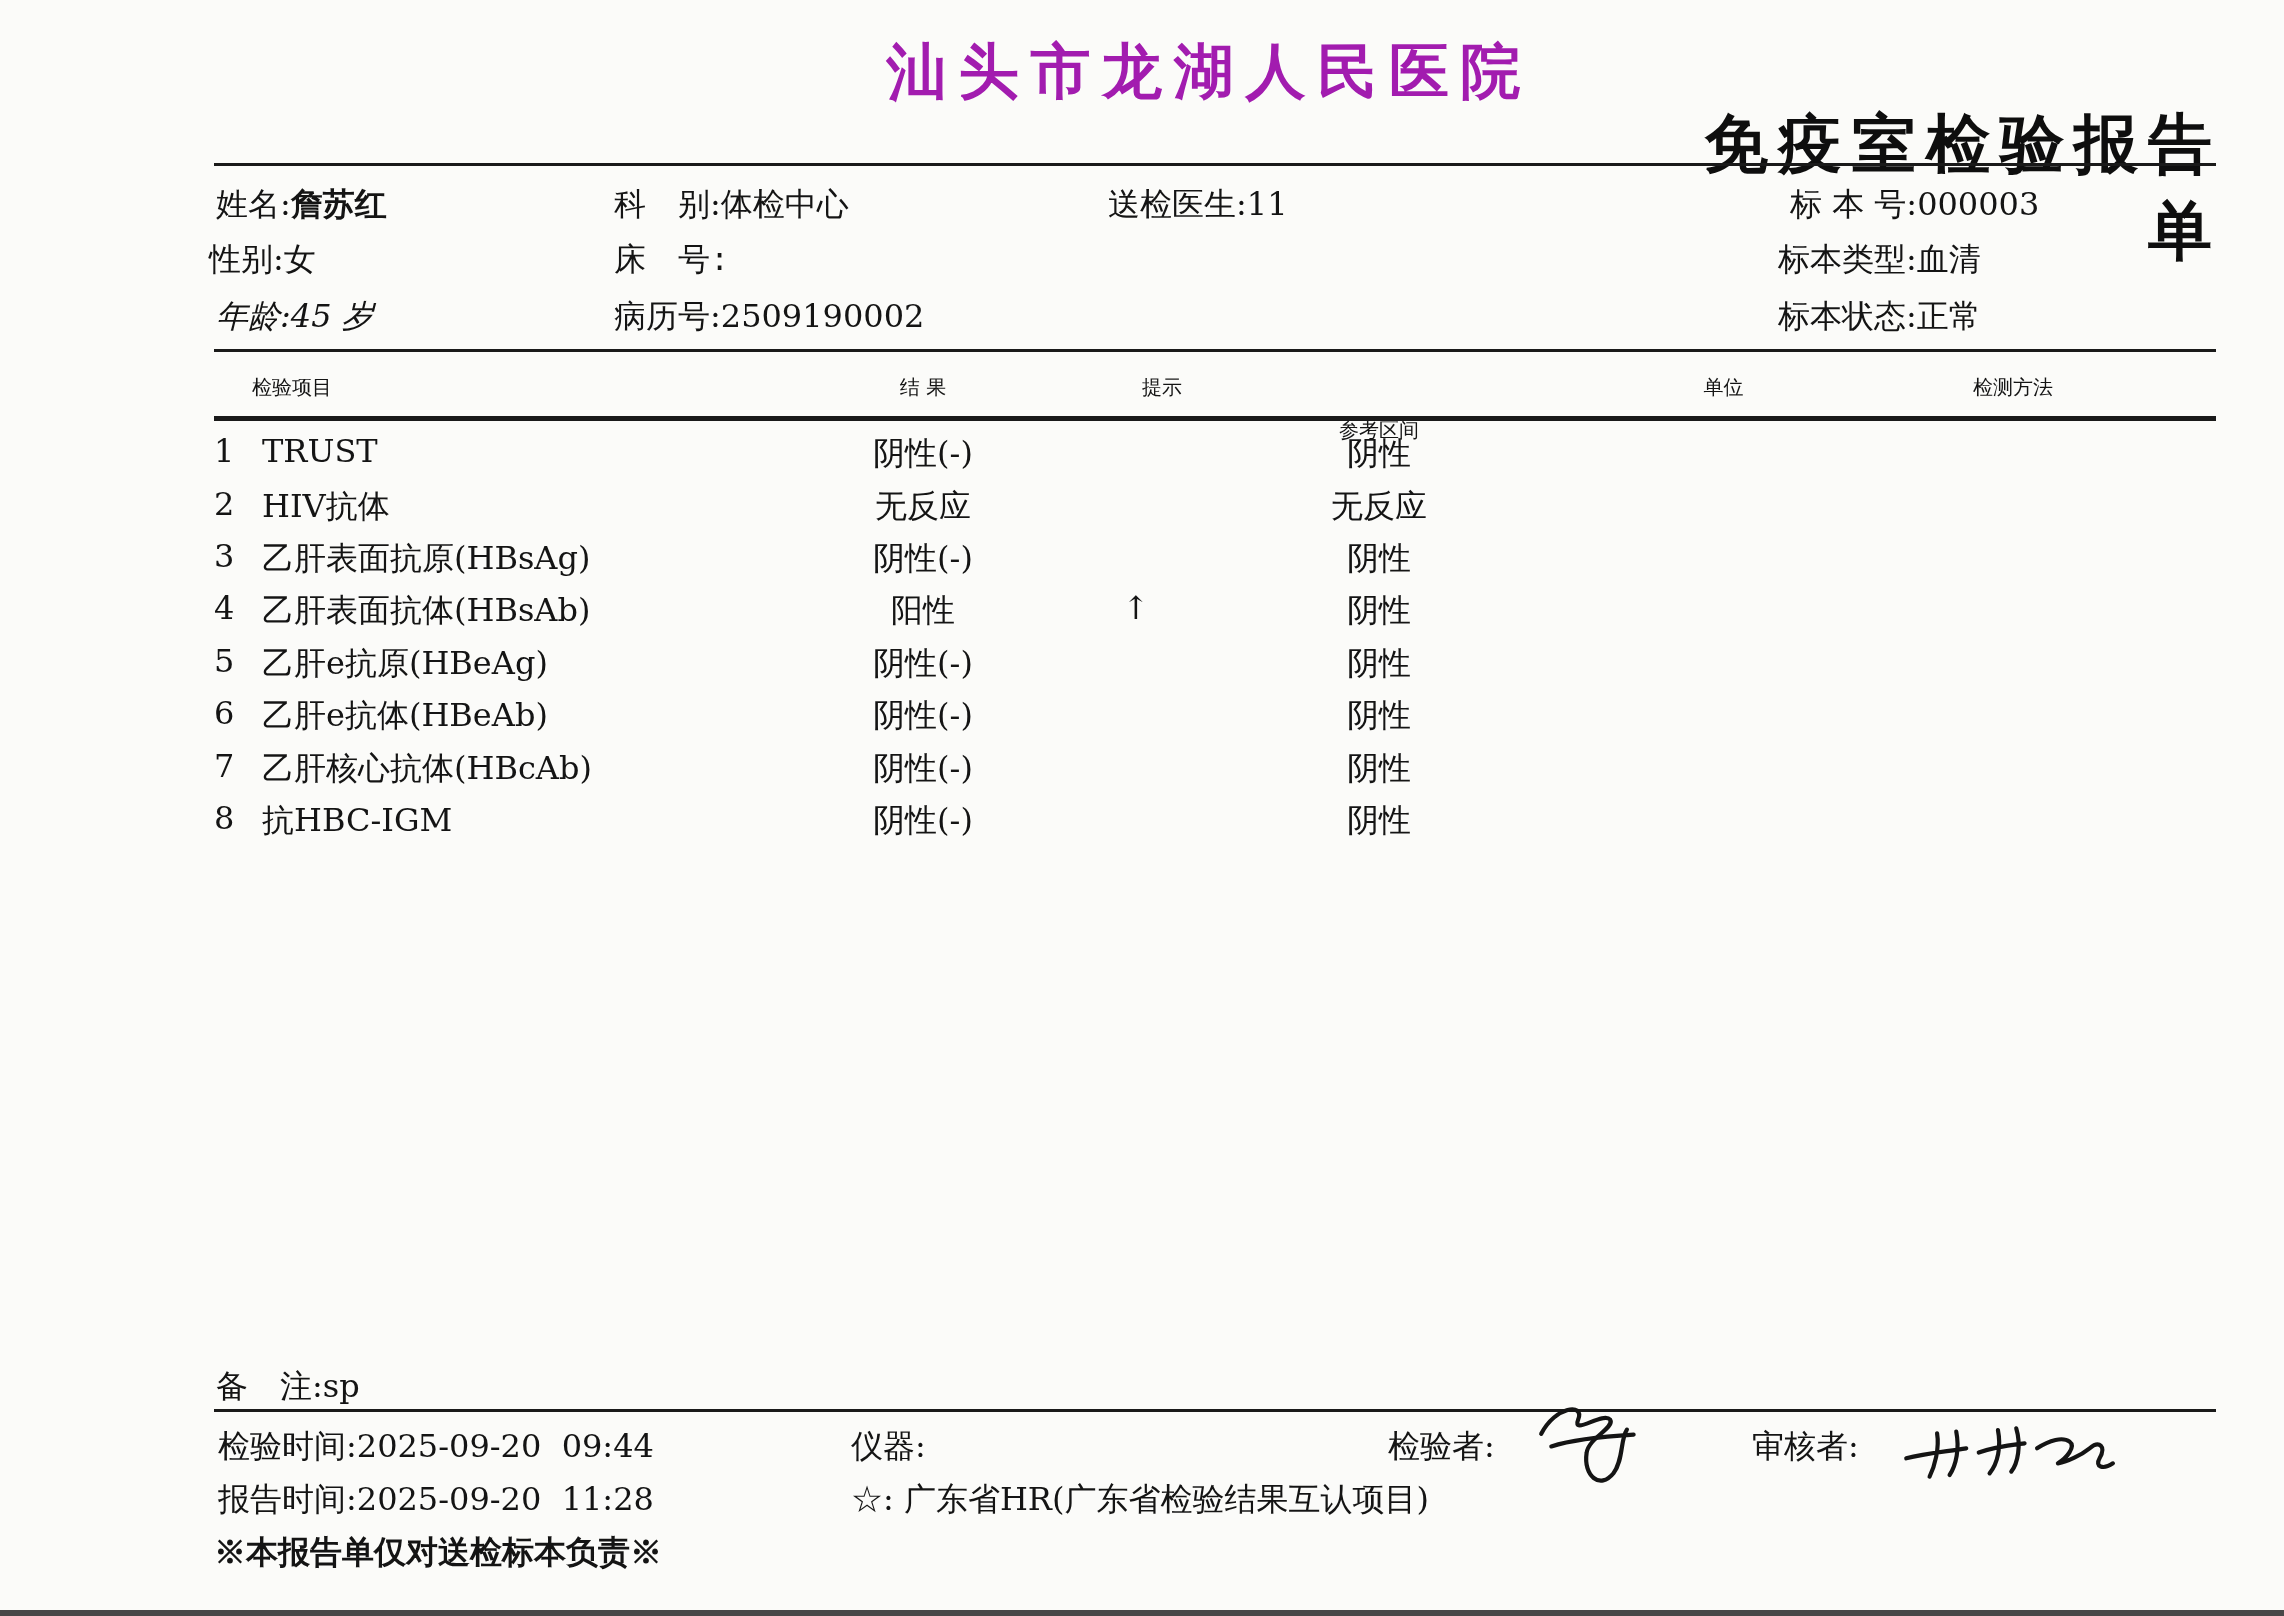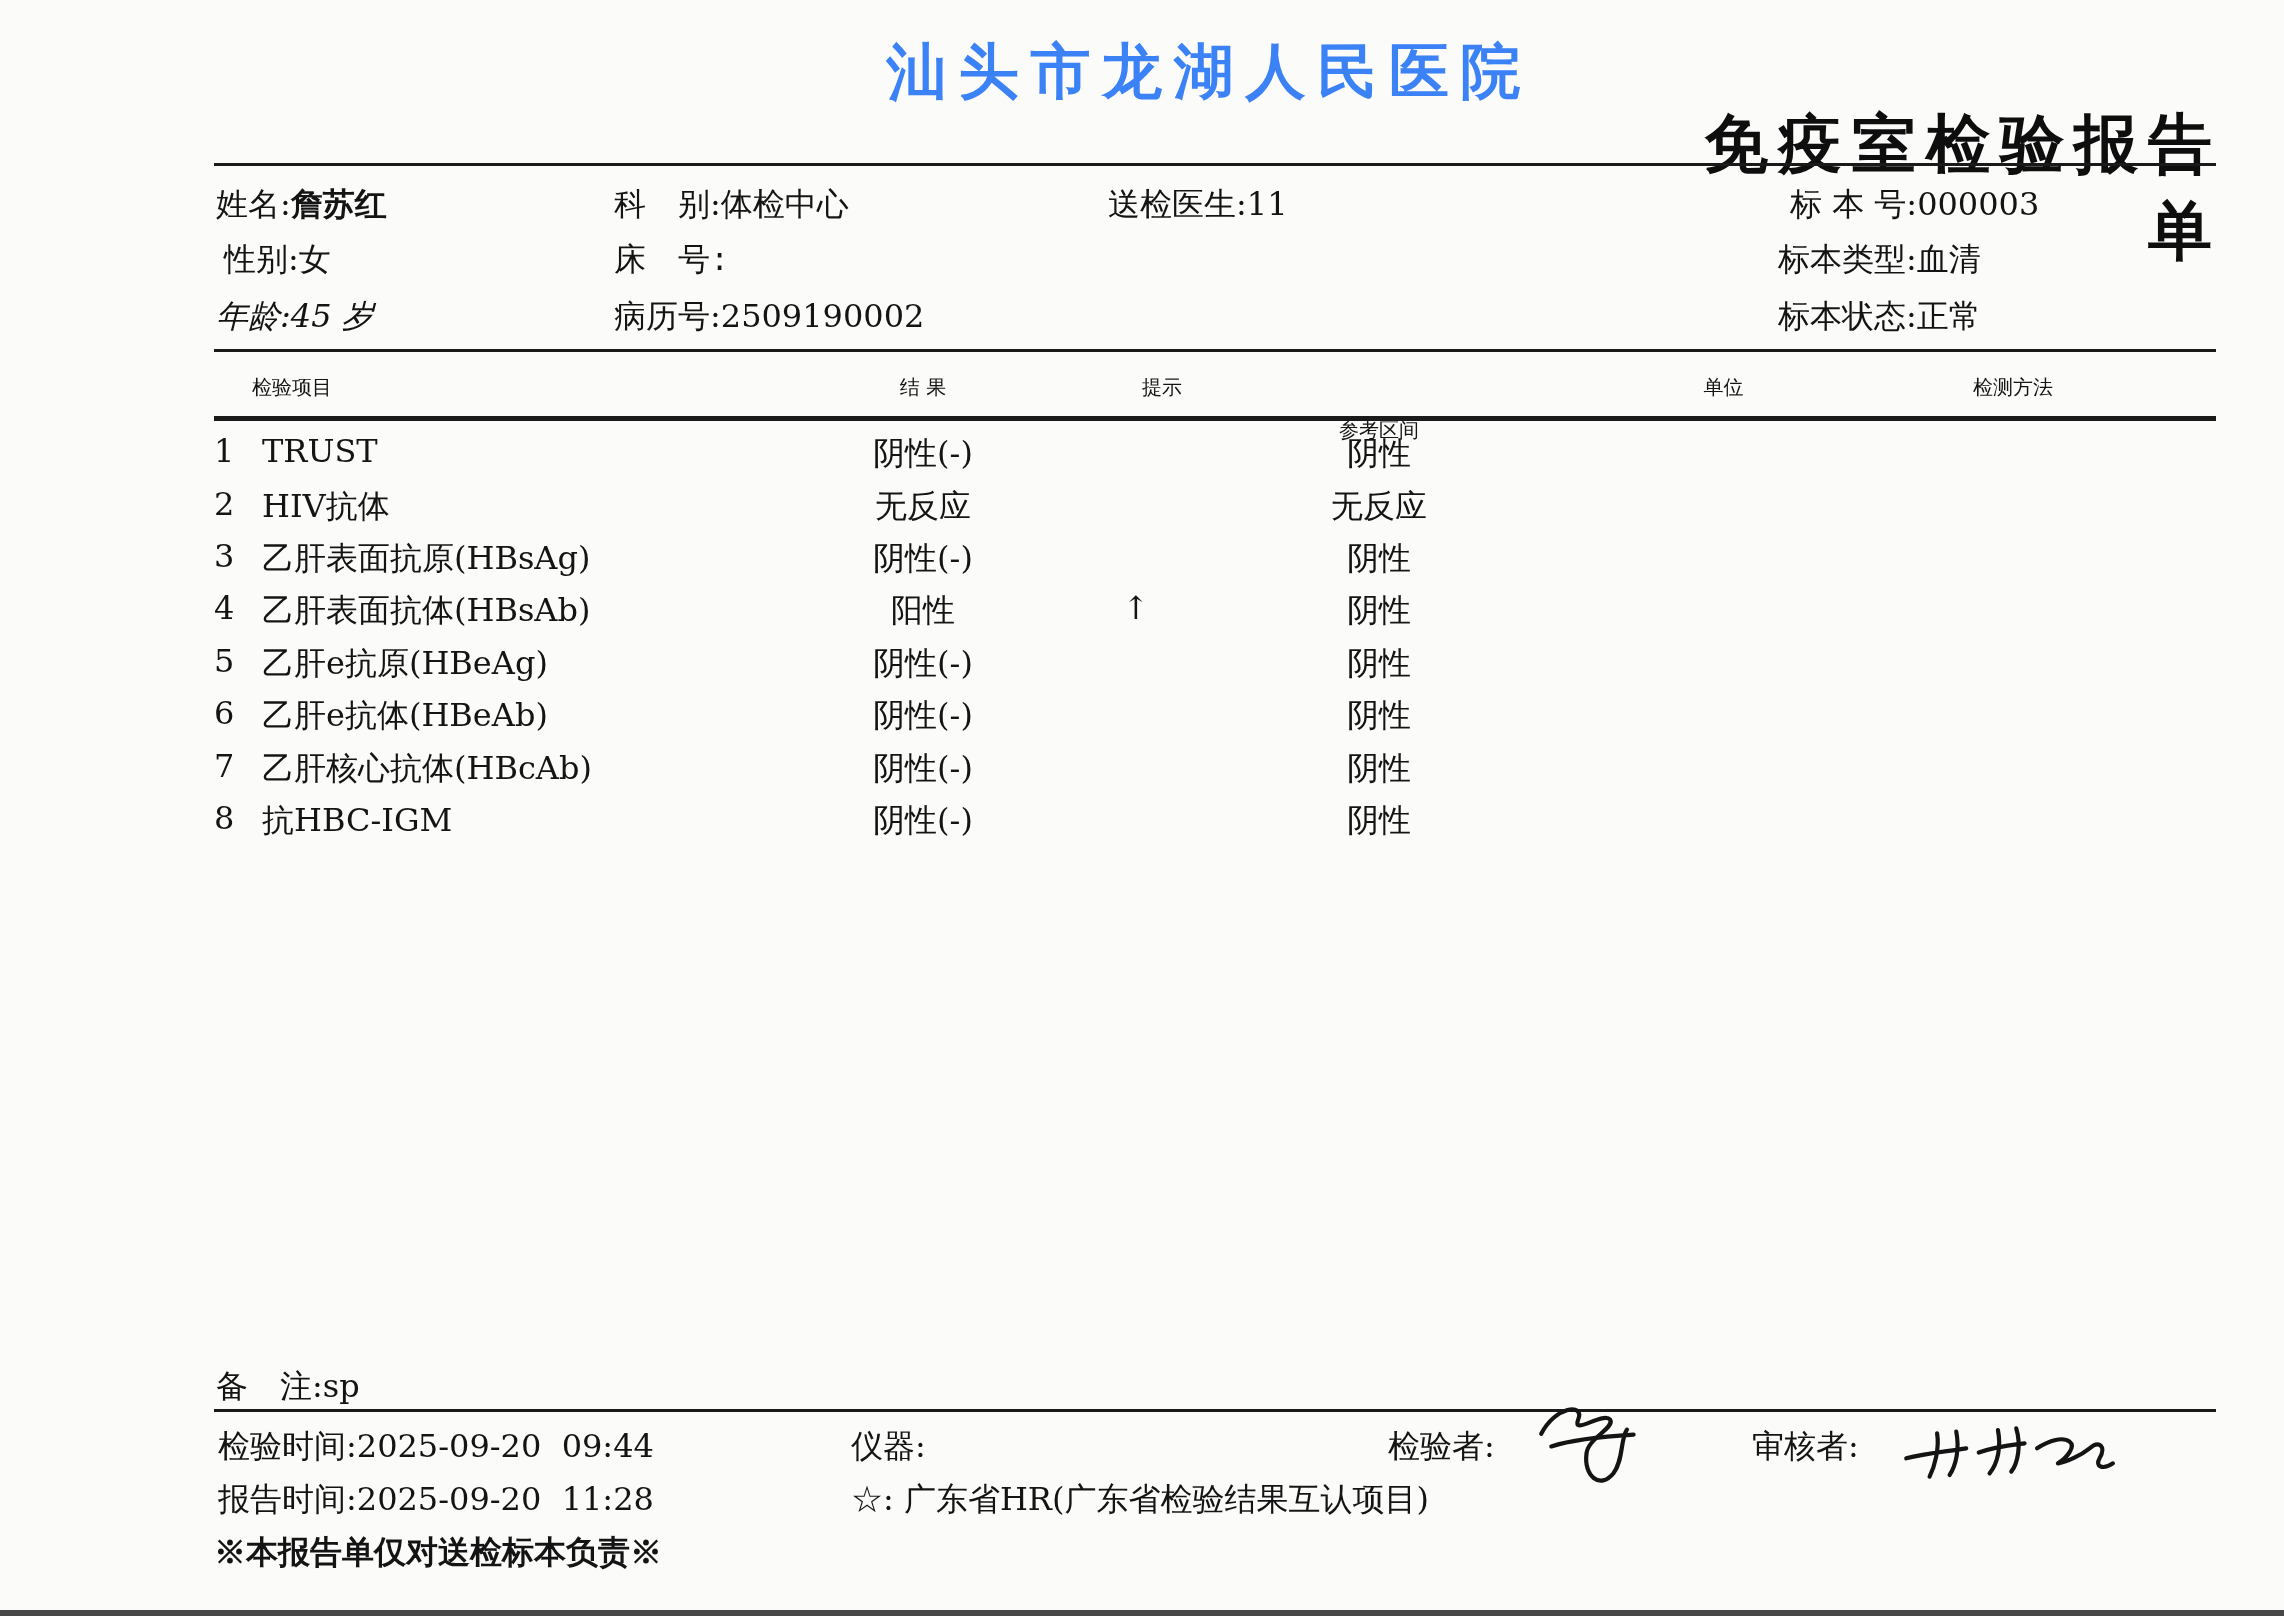--- a/index.html
+++ b/index.html
@@ -8,21 +8,21 @@
     width:2284px;height:1617px;
     background:#fbfbf9;
     font-family:"DejaVu Serif","Liberation Serif",serif;
     color:#141414;
     overflow:hidden;
   }
   .page span{white-space:pre;}
   .abs{position:absolute;}
   .title{
     font-size:60px;font-weight:bold;letter-spacing:11.7px;
-    color:#3b82f6;
+    color:#a21caf;
   }
   .subtitle{
     font-size:64px;font-weight:bold;letter-spacing:10px;
     color:#0e0e0e;
   }
   .hline{position:absolute;background:#1a1a1a;}
   .pair{position:absolute;font-size:32px;}
   .thead-cell{position:absolute;font-size:20px;}
   .trow{position:absolute;left:0;top:0;width:2284px;height:52px;font-size:32px;}
   .c-no{position:absolute;left:214px;width:50px;}
@@ -51,21 +51,21 @@
   <div class="pair" style="left:614px;top:183px;">
     <span>科　别:</span><span>体检中心</span>
   </div>
   <div class="pair" style="left:1108px;top:183px;">
     <span>送检医生:</span><span>11</span>
   </div>
   <div class="pair" style="left:1778px;top:183px;margin-left:12px;">
     <span>标 本 号:</span><span>000003</span>
   </div>
 
-  <div class="pair" style="left:224px;top:238px;">
+  <div class="pair" style="left:209px;top:238px;">
     <span>性别:</span><span>女</span>
   </div>
   <div class="pair" style="left:614px;top:238px;font-family:Liberation Mono, monospace;">
     <span>床　号:</span><span></span>
   </div>
   <div class="pair" style="left:1778px;top:238px;">
     <span>标本类型:</span><span>血清</span>
   </div>
 
   <div class="pair" style="left:216px;top:295px;font-style:italic;">

